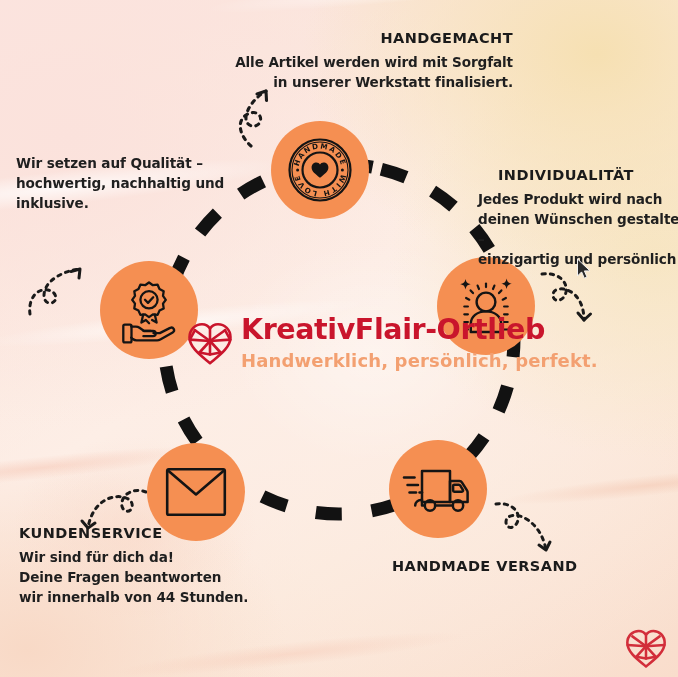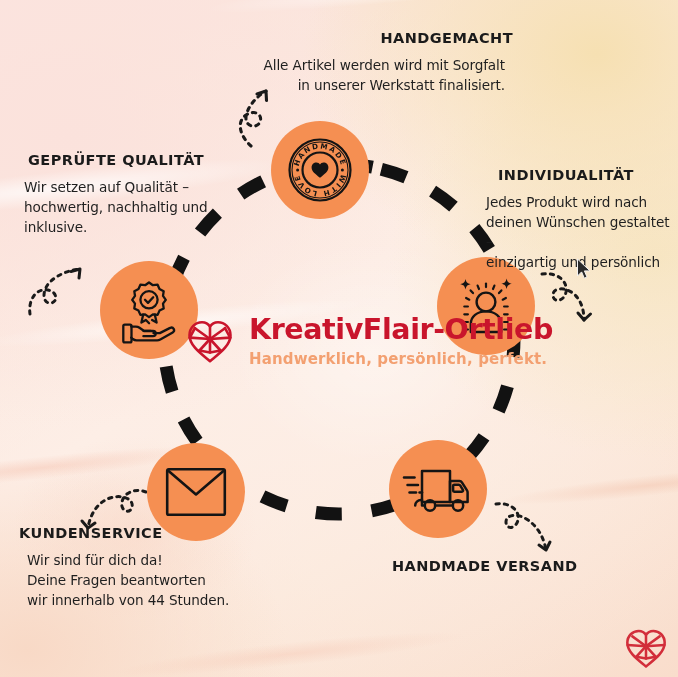--- a/index.html
+++ b/index.html
@@ -49,37 +49,37 @@
 
   
   .tb{position:absolute;}
   .tb h3{
     margin:0 0 5px 0;
     font-family:"DejaVu Sans", sans-serif;
     font-size:14.5px;font-weight:900;letter-spacing:.45px;
     color:#1b1b1b;line-height:1.1;
   }
   .tb p{
-    margin:8px;
-    font-family:"DejaVu Sans", sans-serif;
-    font-size:13.6px;font-weight:400;line-height:1.48;
+    margin:0;
+    font-family:"DejaVu Sans", sans-serif;
+    font-size:13.6px;font-weight:700;line-height:1.48;
     color:#1f1f1f;white-space:pre-line;letter-spacing:-.1px;
   }
   .tb.center h3,.tb.center p{text-align:right;}
 
   
-  .logo{position:absolute;left:186px;top:316px;display:flex;align-items:center;gap:15px;}
+  .logo{position:absolute;left:186px;top:316px;display:flex;align-items:center;gap:7px;}
   .logo .wordmark{display:flex;flex-direction:column;}
   .logo .name{
     font-family:"DejaVu Sans", sans-serif;
     font-size:28.5px;font-weight:700;color:#c9152c;letter-spacing:-.4px;line-height:1;
   }
   .logo .tag{
     font-family:"DejaVu Sans", sans-serif;
-    font-size:15px;font-weight:600;color:#f3a071;letter-spacing:.15px;
+    font-size:18px;font-weight:600;color:#f3a071;letter-spacing:.15px;
     margin-top:5px;text-align:left;
   }
   .watermark{position:absolute;right:10px;bottom:8px;opacity:.92;}
 
   .doodle{position:absolute;pointer-events:none;}
   .cursor{position:absolute;pointer-events:none;}
 </style>
 </head>
 <body>
 
@@ -217,21 +217,20 @@
     </svg>
   </div>
 
   <div class="tb center" style="left:223px;top:31px;width:290px;">
     <h3>HANDGEMACHT</h3>
     <p>Alle Artikel werden  wird mit Sorgfalt
 in unserer Werkstatt finalisiert.</p>
   </div>
 
   <div class="tb" style="left:16px;top:153px;width:235px;">
-    <h3 style="padding-left:12px;">GEPRÜFTE QUALITÄT</h3>
     <p>Wir setzen auf Qualität –
 hochwertig, nachhaltig und
 inklusive.</p>
   </div>
 
   <div class="tb" style="left:478px;top:168px;width:210px;">
     <h3 style="padding-left:20px;">INDIVIDUALITÄT</h3>
     <p>Jedes Produkt wird nach
 deinen Wünschen gestaltet –
 einzigartig und persönlich</p>

